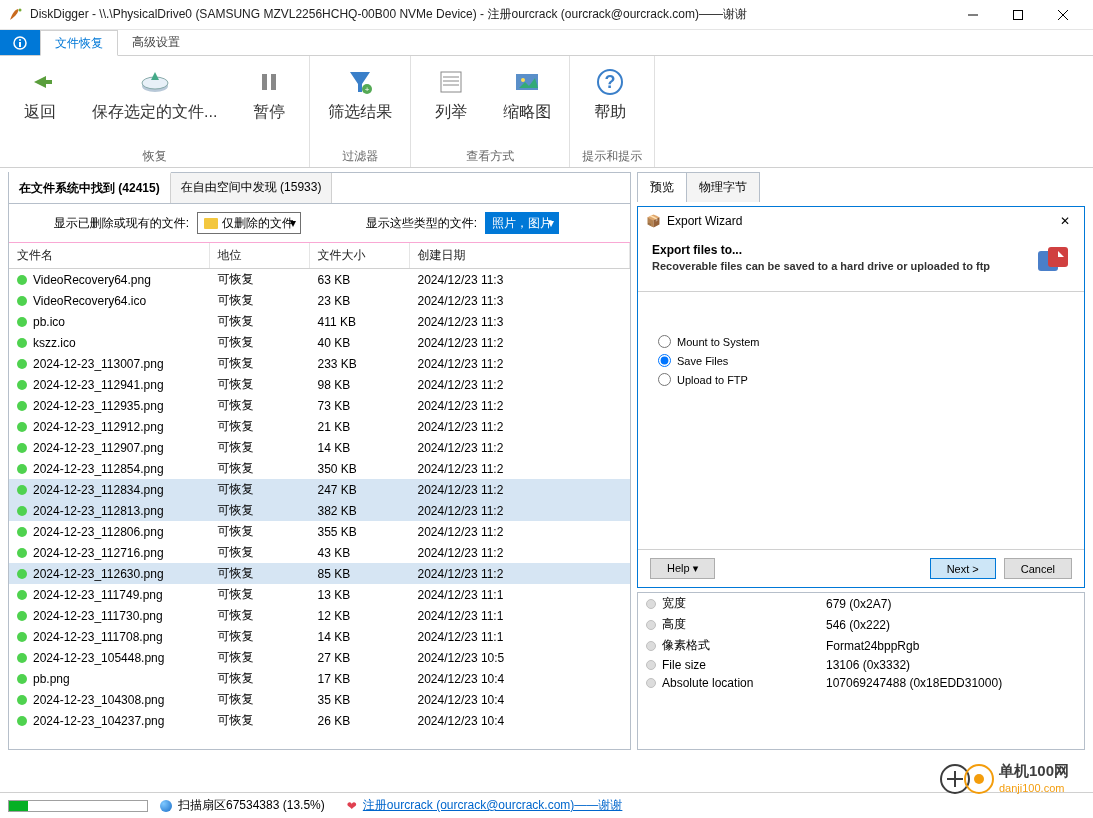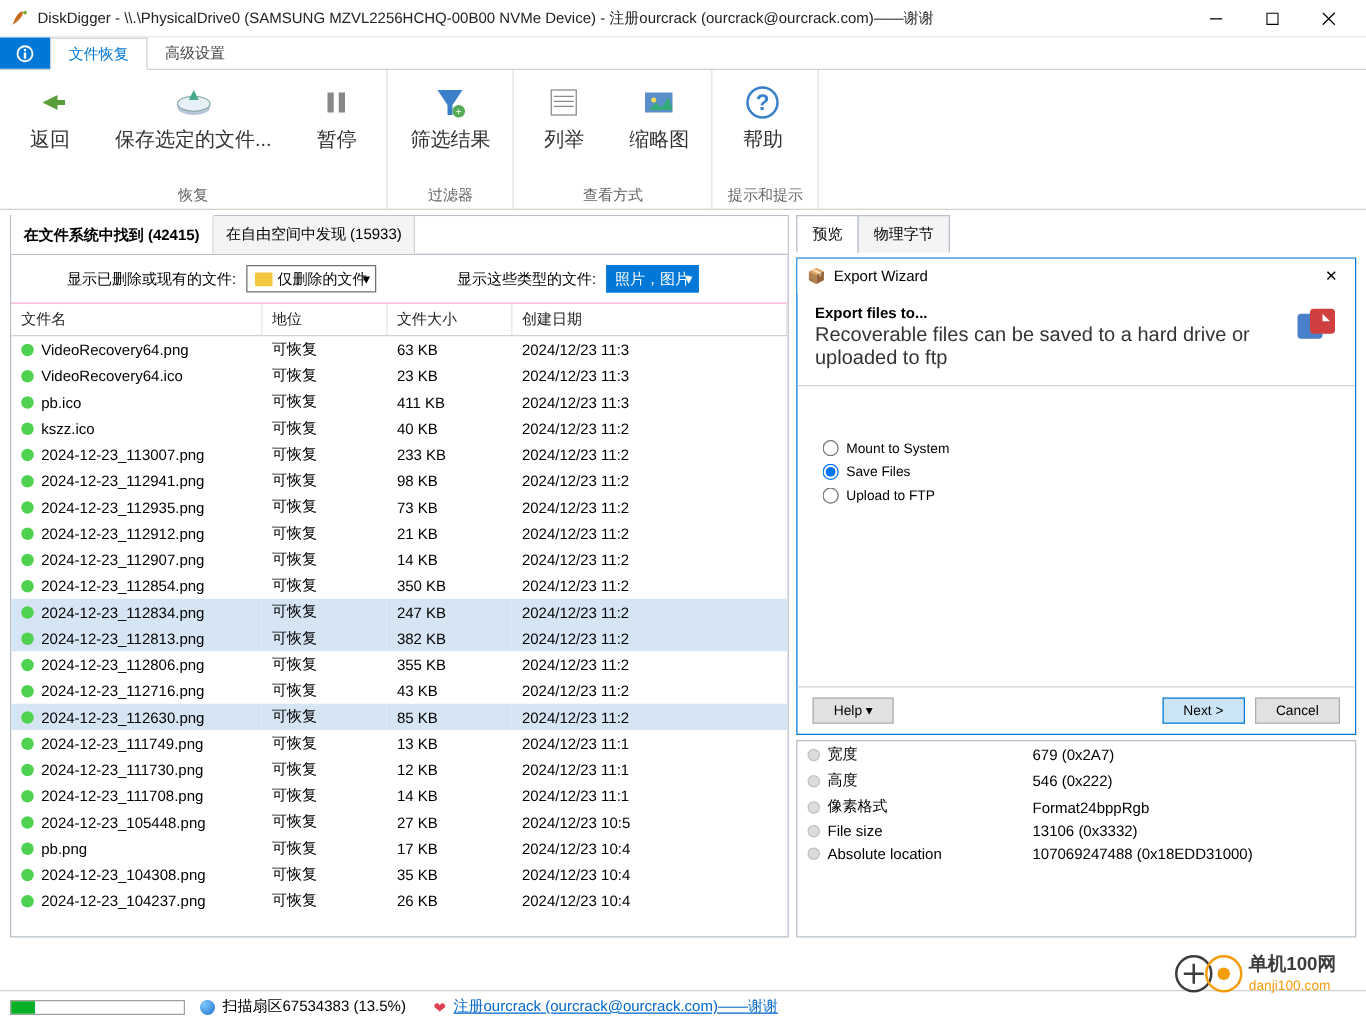--- a/index.html
+++ b/index.html
@@ -41,21 +41,21 @@
 .previewtabs { display: flex; }
 .previewtabs .ptab { padding: 6px 12px; border: 1px solid #b6bfca; border-bottom: none; background: #fff; cursor: pointer; margin-right: -1px; }
 .previewtabs .ptab.inactive { background: #f4f4f4; }
 .wizard { border: 1px solid #0078d7; flex: 1; display: flex; flex-direction: column; background: #fff; }
 .wiztitle { height: 28px; display: flex; align-items: center; padding: 0 8px; background: #fff; }
 .wiztitle .wtitle { flex: 1; font-size: 12px; }
 .wiztitle .wclose { cursor: pointer; padding: 0 6px; }
 .wizhead { padding: 8px 14px 12px; border-bottom: 1px solid #d0d0d0; display: flex; }
 .wizhead .whleft { flex: 1; }
 .wizhead .wht { font-weight: bold; font-size: 12px; }
-.wizhead .whs { font-size: 16px; color: #333; margin-top: 3px; }
+.wizhead .whs { font-size: 11px; color: #333; margin-top: 3px; font-weight: bold; }
 .wizbody { flex: 1; padding: 40px 20px 10px; }
 .radio-row { display: flex; align-items: center; gap: 6px; padding: 3px 0; font-size: 11px; }
 .wizfoot { border-top: 1px solid #d0d0d0; padding: 8px 12px; display: flex; gap: 8px; justify-content: flex-end; }
 .wbtn { border: 1px solid #adadad; background: #e1e1e1; padding: 3px 16px; cursor: pointer; font-size: 11px; }
 .wbtn.primary { border: 1px solid #0078d7; background: #cde6f7; }
 .spacer { flex: 1; }
 .infopane { border: 1px solid #b6bfca; height: 158px; overflow: auto; }
 .infohead { display: flex; padding: 4px 8px; border-bottom: 1px solid #d0d0d0; color: #333; }
 .infohead div:first-child { width: 180px; }
 .inforow { display: flex; padding: 2px 8px; align-items: center; }

